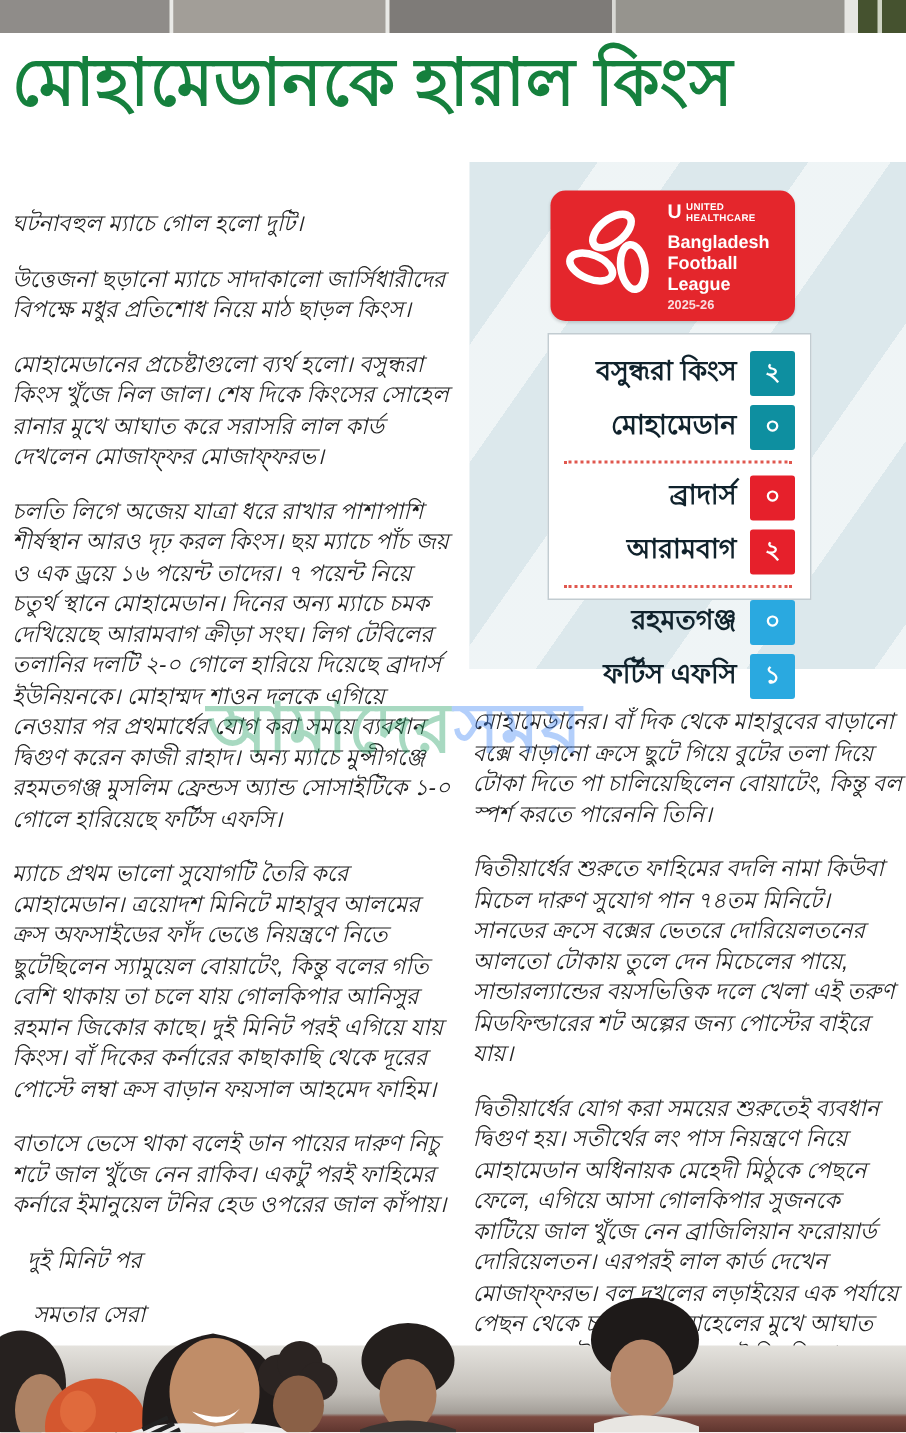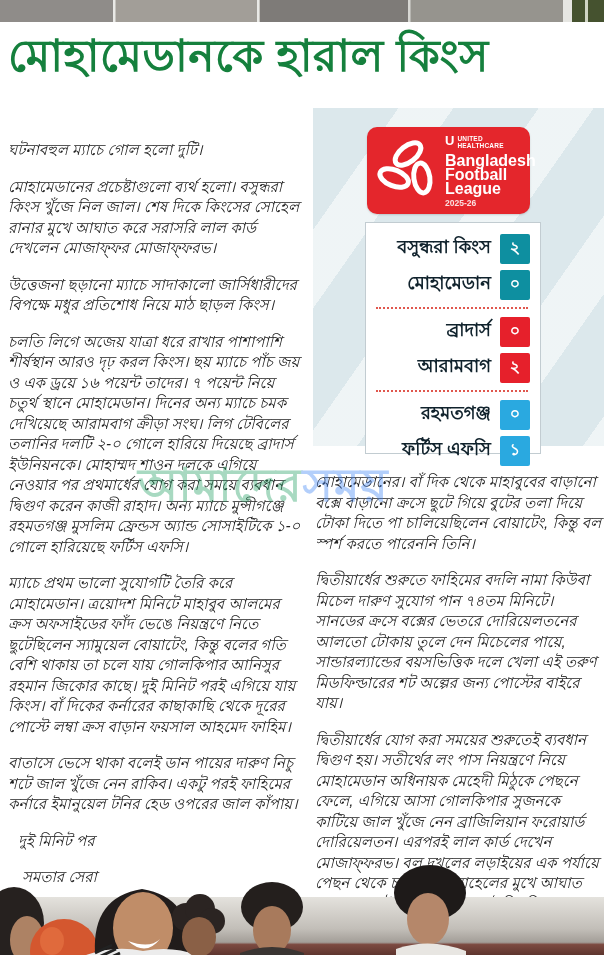--- a/index.html
+++ b/index.html
@@ -41,24 +41,24 @@
   #leaguecard{
     position:absolute;left:54px;top:19px;width:163px;height:87px;
     background:#e4262c;border-radius:10px;
     box-shadow:0 1px 2px rgba(0,0,0,.15);
   }
   #ballicon{position:absolute;left:8px;top:10px;}
   #cardtext{position:absolute;left:78px;top:8px;width:82px;color:#fff;}
   #sponsorrow{display:flex;align-items:flex-start;gap:3px;}
   #uhcU{font-size:13px;font-weight:bold;line-height:12px;}
   #sponsorname{font-size:6.5px;font-weight:bold;line-height:7px;letter-spacing:.2px;}
-  #leaguename{font-size:16px;font-weight:bold;line-height:14px;margin-top:5px;}
+  #leaguename{font-size:12px;font-weight:bold;line-height:14px;margin-top:5px;}
   #season{font-size:8.5px;font-weight:bold;opacity:.85;margin-top:2px;}
   #scorebox{
-    position:absolute;left:52px;top:114px;width:176px;height:232px;
+    position:absolute;left:52px;top:114px;width:176px;height:178px;
     background:#ffffff;border:1px solid #c2ccd1;box-sizing:border-box;
     padding:10px 10px 8px 8px;display:flex;flex-direction:column;justify-content:space-between;
   }
   .matchgroup{display:flex;flex-direction:column;gap:5px;}
   .scorerow{display:flex;align-items:center;justify-content:flex-end;gap:9px;}
   .teamname{font-size:18px;font-weight:bold;color:#10222c;white-space:nowrap;}
   .scorecell{
     width:30px;height:30px;border-radius:2px;flex:0 0 auto;
     display:flex;align-items:center;justify-content:center;
     color:#ffffff;font-size:16px;font-weight:bold;
@@ -93,22 +93,22 @@
     <rect x="563" y="0" width="9" height="22" fill="#e6e6e2"></rect>
     <rect x="572" y="0" width="32" height="22" fill="#45522f"></rect>
     <rect x="585" y="0" width="3" height="22" fill="#cfd4c4"></rect>
   </svg>
 
   <div id="headline">মোহামেডানকে হারাল কিংস</div>
 
 
   <div id="col1" class="bodycol">
     <p>ঘটনাবহুল ম্যাচে গোল হলো দুটি।</p>
+    <p>উত্তেজনা ছড়ানো ম্যাচে সাদাকালো জার্সিধারীদের বিপক্ষে মধুর প্রতিশোধ নিয়ে মাঠ ছাড়ল কিংস।</p>
     <p>মোহামেডানের প্রচেষ্টাগুলো ব্যর্থ হলো। বসুন্ধরা কিংস খুঁজে নিল জাল। শেষ দিকে কিংসের সোহেল রানার মুখে আঘাত করে সরাসরি লাল কার্ড দেখলেন মোজাফ্‌ফর মোজাফ্‌ফরভ।</p>
-    <p>উত্তেজনা ছড়ানো ম্যাচে সাদাকালো জার্সিধারীদের বিপক্ষে মধুর প্রতিশোধ নিয়ে মাঠ ছাড়ল কিংস।</p>
     <p>চলতি লিগে অজেয় যাত্রা ধরে রাখার পাশাপাশি শীর্ষস্থান আরও দৃঢ় করল কিংস। ছয় ম্যাচে পাঁচ জয় ও এক ড্রয়ে ১৬ পয়েন্ট তাদের। ৭ পয়েন্ট নিয়ে চতুর্থ স্থানে মোহামেডান। দিনের অন্য ম্যাচে চমক দেখিয়েছে আরামবাগ ক্রীড়া সংঘ। লিগ টেবিলের তলানির দলটি ২-০ গোলে হারিয়ে দিয়েছে ব্রাদার্স ইউনিয়নকে। মোহাম্মদ শাওন দলকে এগিয়ে নেওয়ার পর প্রথমার্ধের যোগ করা সময়ে ব্যবধান দ্বিগুণ করেন কাজী রাহাদ। অন্য ম্যাচে মুন্সীগঞ্জে রহমতগঞ্জ মুসলিম ফ্রেন্ডস অ্যান্ড সোসাইটিকে ১-০ গোলে হারিয়েছে ফর্টিস এফসি।</p>
     <p>ম্যাচে প্রথম ভালো সুযোগটি তৈরি করে মোহামেডান। ত্রয়োদশ মিনিটে মাহাবুব আলমের ক্রস অফসাইডের ফাঁদ ভেঙে নিয়ন্ত্রণে নিতে ছুটেছিলেন স্যামুয়েল বোয়াটেং, কিন্তু বলের গতি বেশি থাকায় তা চলে যায় গোলকিপার আনিসুর রহমান জিকোর কাছে। দুই মিনিট পরই এগিয়ে যায় কিংস। বাঁ দিকের কর্নারের কাছাকাছি থেকে দূরের পোস্টে লম্বা ক্রস বাড়ান ফয়সাল আহমেদ ফাহিম।</p>
     <p>বাতাসে ভেসে থাকা বলেই ডান পায়ের দারুণ নিচু শটে জাল খুঁজে নেন রাকিব। একটু পরই ফাহিমের কর্নারে ইমানুয়েল টনির হেড ওপরের জাল কাঁপায়।</p>
     <p id="c1w0" class="wrapline">দুই মিনিট পর</p>
     <p id="c1w1" class="wrapline">সমতার সেরা</p>
     <p id="c1w2" class="wrapline">সুযোগ নষ্ট</p>
     <p id="c1w3" class="wrapline">হয়</p>
   </div>
 
   <div id="col2" class="bodycol">

